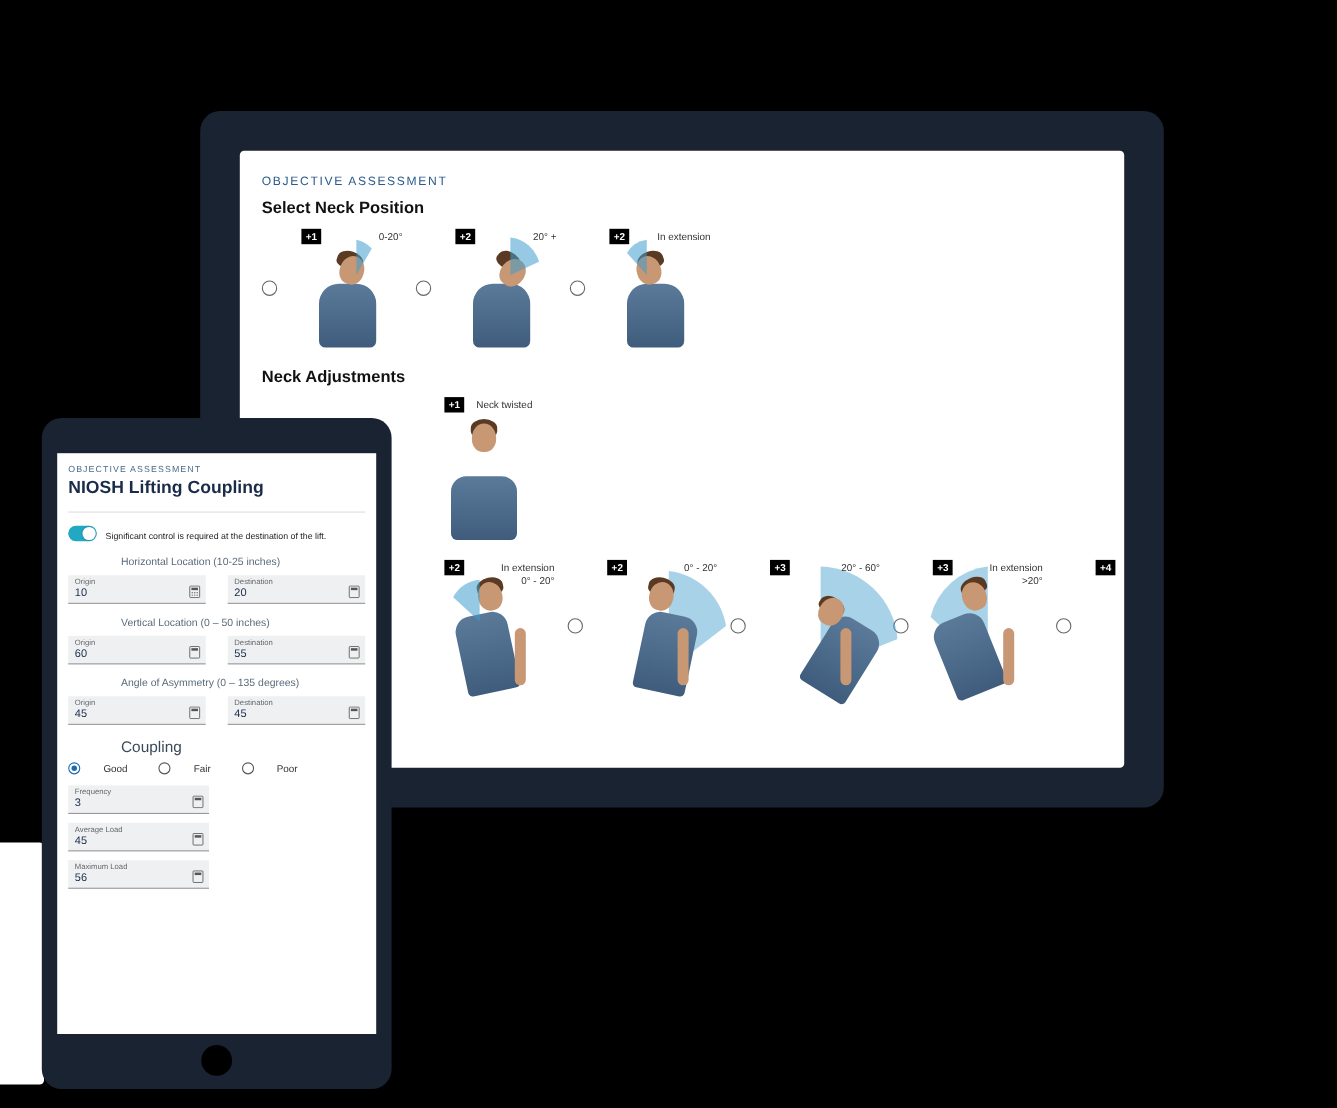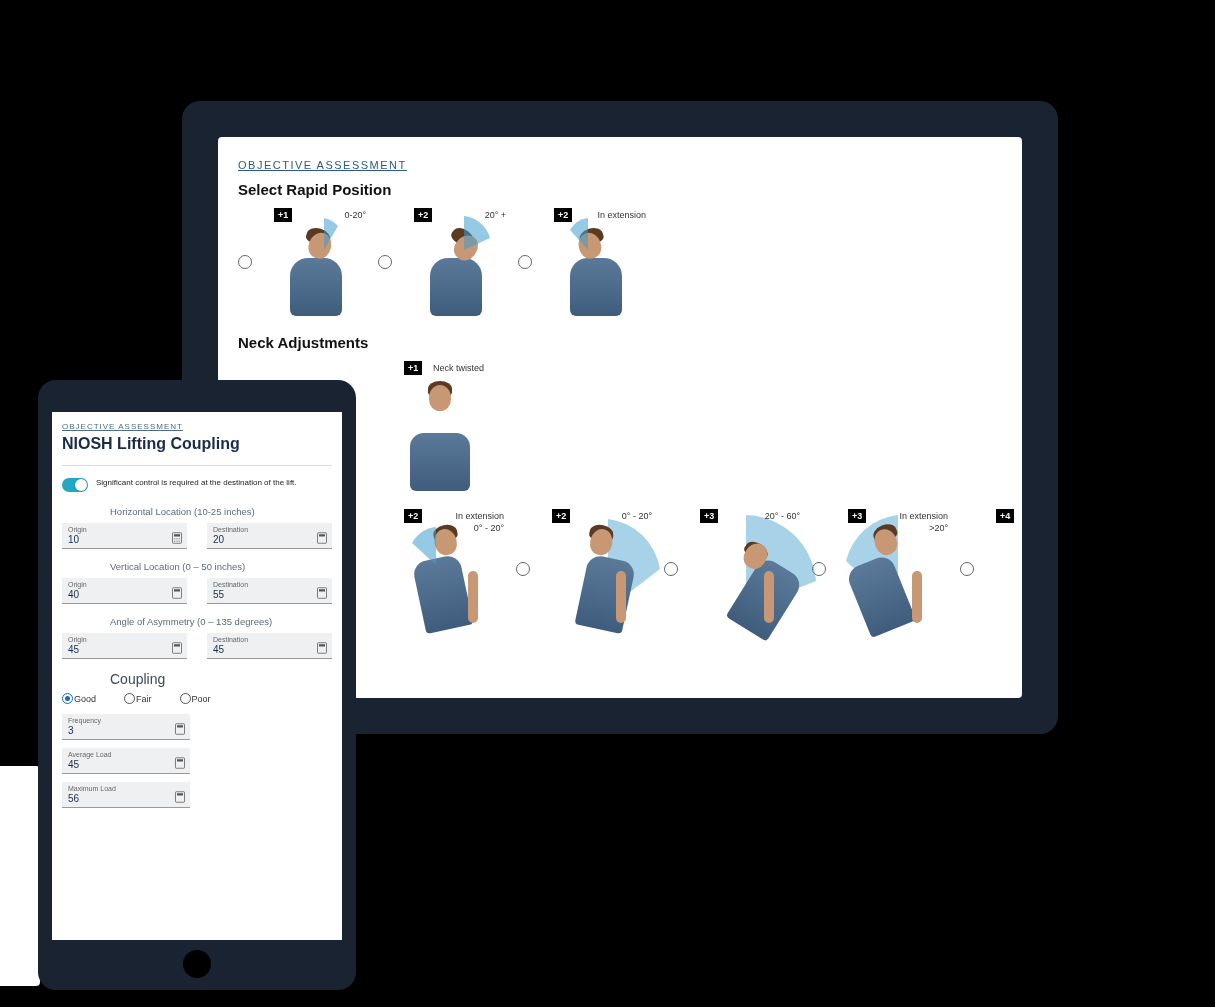--- a/index.html
+++ b/index.html
@@ -32,21 +32,20 @@
     overflow: hidden;
     position: relative;
   }
 
   .eyebrow {
     color: #2b5a8a;
     letter-spacing: 1.5px;
     font-size: 11px;
     font-weight: 500;
     margin-bottom: 10px;
-    text-decoration: underline;
   }
   .title {
     font-size: 26px;
     font-weight: 700;
     color: #111;
     margin-bottom: 22px;
   }
   .section-title {
     font-size: 15px;
     font-weight: 700;
@@ -211,21 +210,21 @@
     width: 100%;
     height: 100%;
     overflow: hidden;
     position: relative;
     padding: 10px;
   }
   .phone-screen .eyebrow { font-size: 8px; letter-spacing: 1px; margin-bottom: 4px; color:#4a6b8a; }
   .phone-title { font-size: 16px; font-weight: 700; color: #1a2b4a; margin-bottom: 12px; }
   .divider { height: 1px; background: #ddd; margin: 8px 0 12px; }
 
-  .toggle-row { display: flex; align-items: flex-start; gap: 8px; margin-bottom: 14px; }
+  .toggle-row { display: flex; align-items: flex-end; gap: 8px; margin-bottom: 14px; }
   .toggle {
     width: 26px; height: 14px; background: #23a8c4; border-radius: 8px; position: relative; flex-shrink:0;
   }
   .toggle::after {
     content:""; position:absolute; right:1px; top:1px; width:12px; height:12px; background:#fff; border-radius:50%;
     box-shadow: 0 0 2px rgba(0,0,0,0.3);
   }
   .toggle-label { font-size: 8px; color: #222; }
 
   .field-heading { font-size: 9.5px; color: #5a6b7a; margin-bottom: 6px; margin-left: 48px; }
@@ -239,21 +238,21 @@
   }
   .field.full { flex: none; width: 128px; }
   .field-label { font-size: 7px; color: #666; display:block; }
   .field-value { font-size: 10px; color: #1a2b4a; display:block; margin-top:1px; }
   .field-icon {
     position: absolute; right: 4px; bottom: 4px; width: 12px; height: 12px;
     color: #555;
   }
 
   .coupling-row { display: flex; gap: 28px; margin: 6px 0 10px; }
-  .coupling-opt { display: flex; align-items: center; gap: 1px; font-size: 9px; color: #333; justify-content: flex-end; }
+  .coupling-opt { display: flex; align-items: center; gap: 21px; font-size: 9px; color: #333; justify-content: flex-end; }
   .coupling-opt .radio { width: 11px; height: 11px; border-color:#555; }
   .coupling-opt.selected .radio { border-color: #1a6bb0; position:relative; }
   .coupling-opt.selected .radio::after {
     content:""; position:absolute; inset:2px; background:#1a6bb0; border-radius:50%;
   }
 
   
   .white-card {
     position: absolute;
     left: 0;
@@ -266,21 +265,21 @@
 </style>
 </head>
 <body>
 
 <div class="white-card"></div>
 
 <div class="tablet">
   <div class="tablet-screen">
     <div class="eyebrow">OBJECTIVE ASSESSMENT</div>
 
-    <div class="section-title">Select Rapid Position</div>
+    <div class="section-title">Select Neck Position</div>
 
     <div class="option-row">
 
       <div class="option">
         <span class="radio"></span>
         <div class="pose-card">
           <span class="badge">+1</span>
           <span class="range-label">0-20°</span>
           <div class="arc">
             <svg viewBox="0 0 56 56">
@@ -469,21 +468,21 @@
             <rect x="2" y="1" width="12" height="14" rx="1" fill="none" stroke="currentColor"></rect>
             <rect x="4" y="3" width="8" height="3" fill="currentColor"></rect>
           </svg>
       </div>
     </div>
 
     <div class="field-heading">Vertical Location (0 – 50 inches)</div>
     <div class="field-row">
       <div class="field">
         <span class="field-label">Origin</span>
-        <span class="field-value">40</span>
+        <span class="field-value">60</span>
         <svg class="field-icon" viewBox="0 0 16 16">
             <rect x="2" y="1" width="12" height="14" rx="1" fill="none" stroke="currentColor"></rect>
             <rect x="4" y="3" width="8" height="3" fill="currentColor"></rect>
           </svg>
       </div>
       <div class="field">
         <span class="field-label">Destination</span>
         <span class="field-value">55</span>
         <svg class="field-icon" viewBox="0 0 16 16">
             <rect x="2" y="1" width="12" height="14" rx="1" fill="none" stroke="currentColor"></rect>

